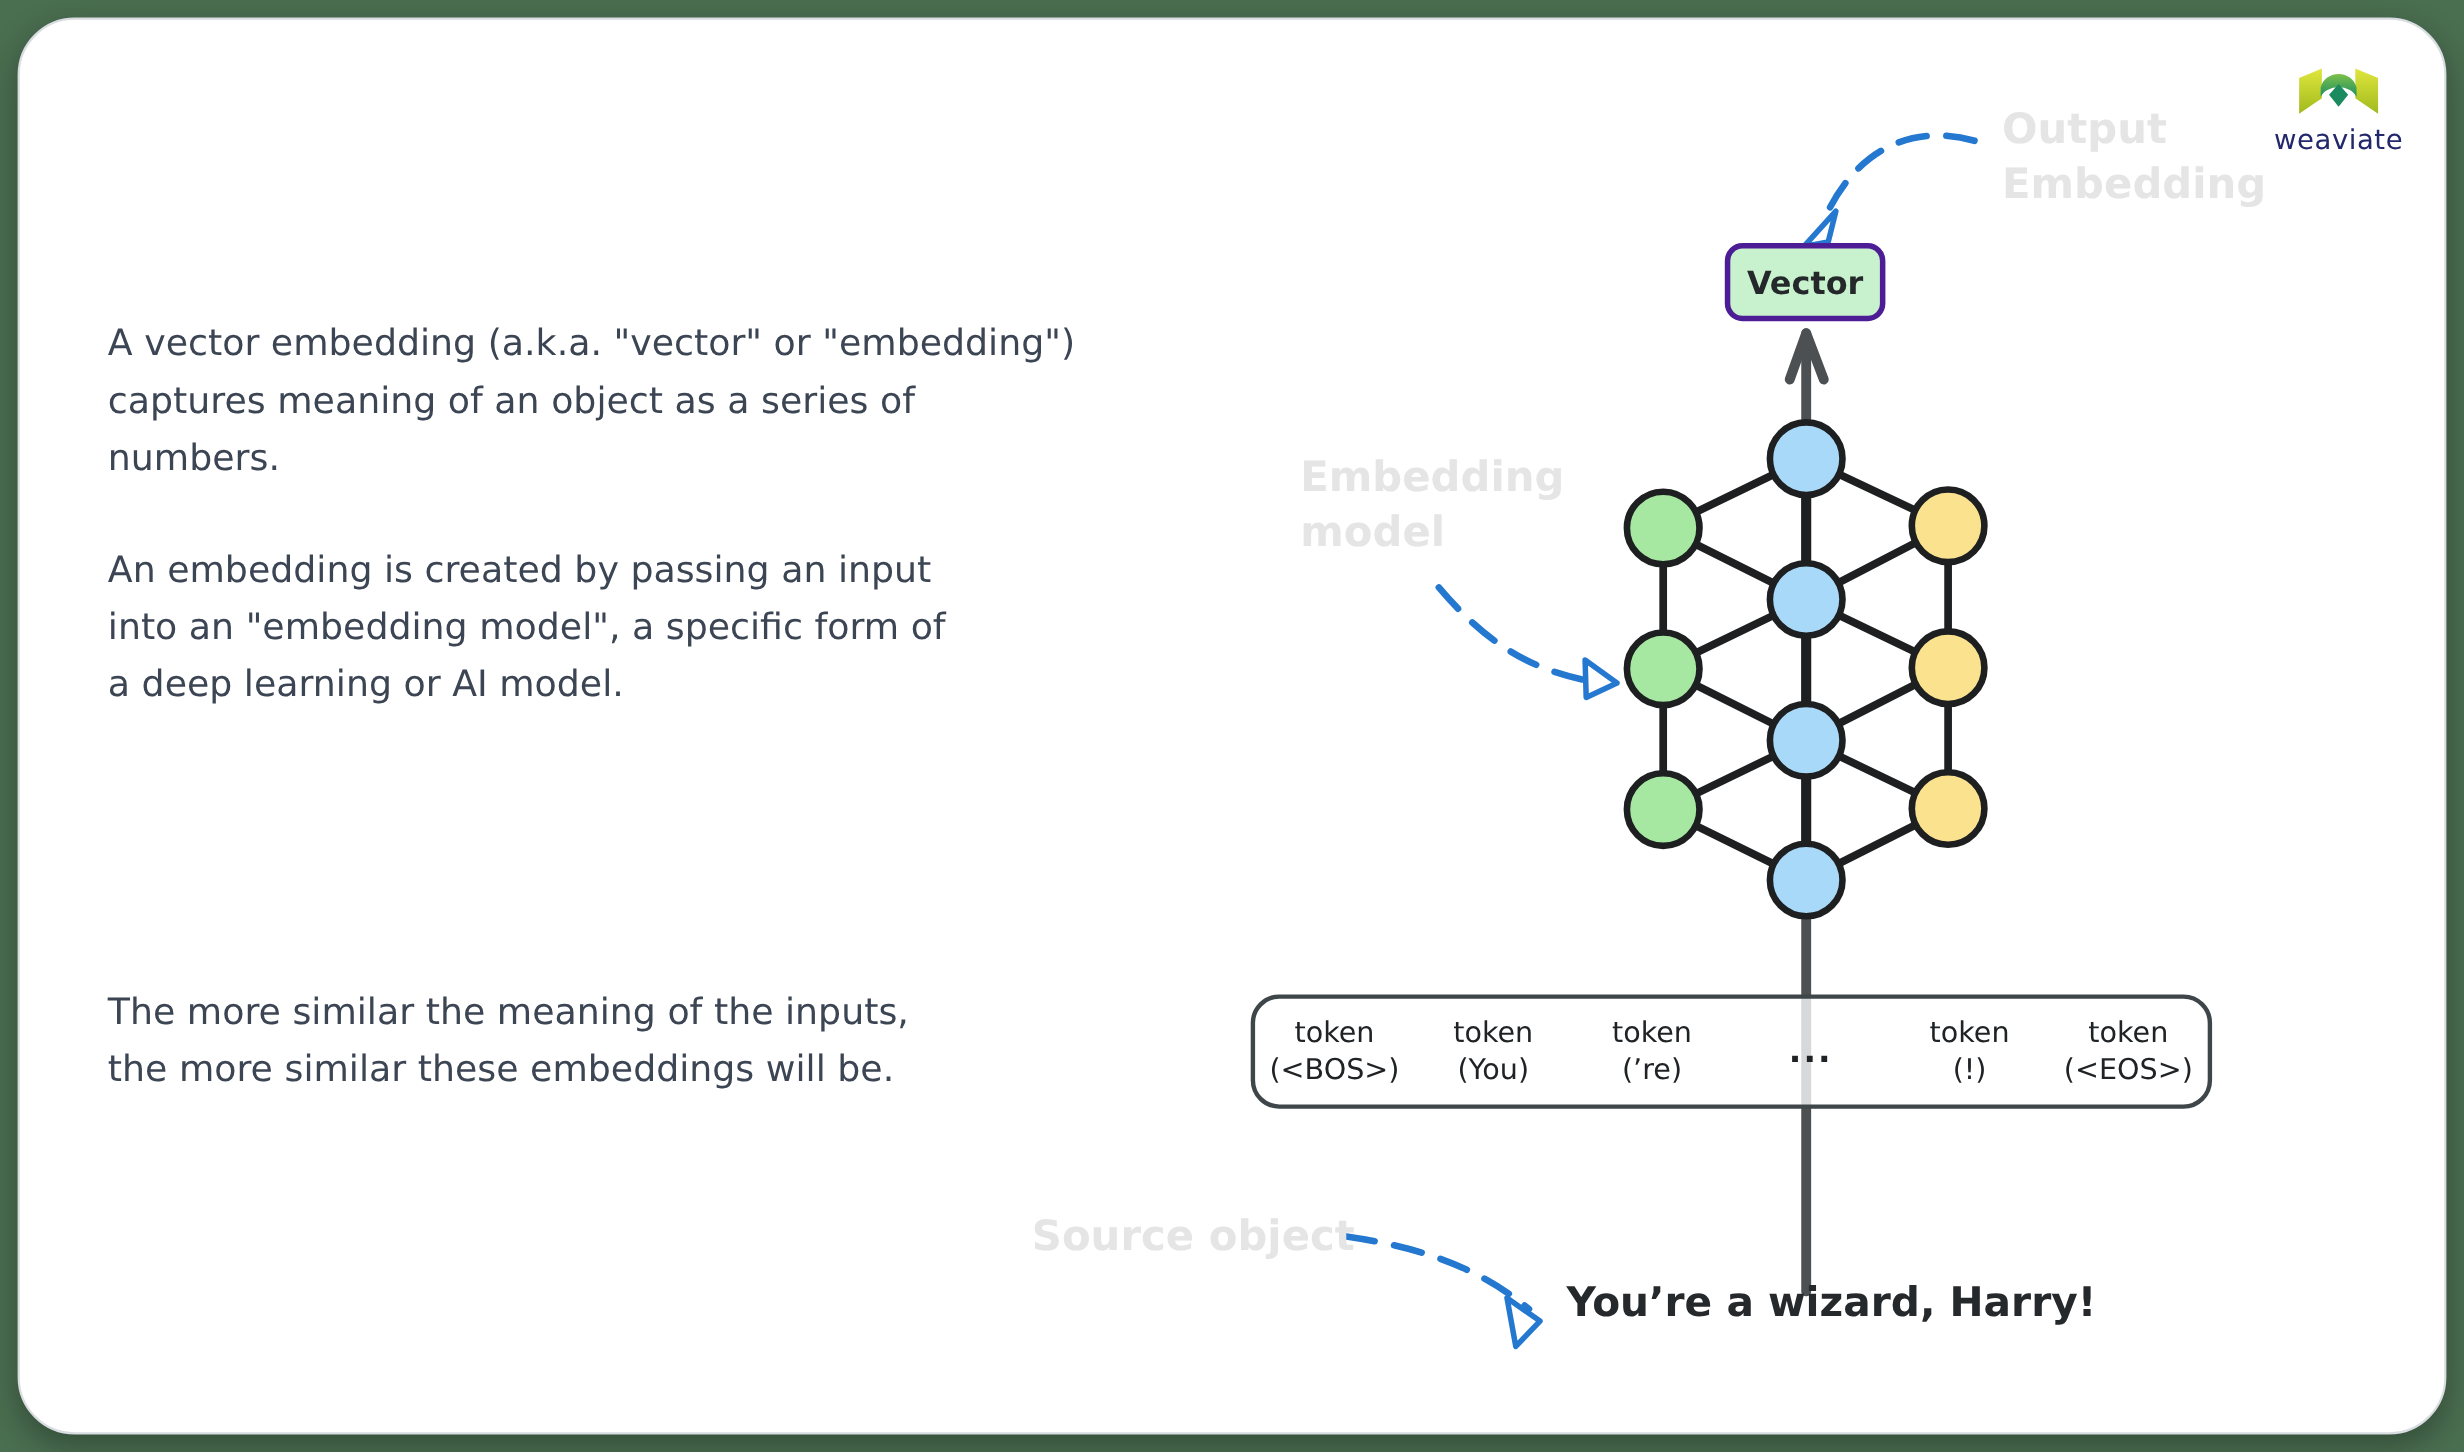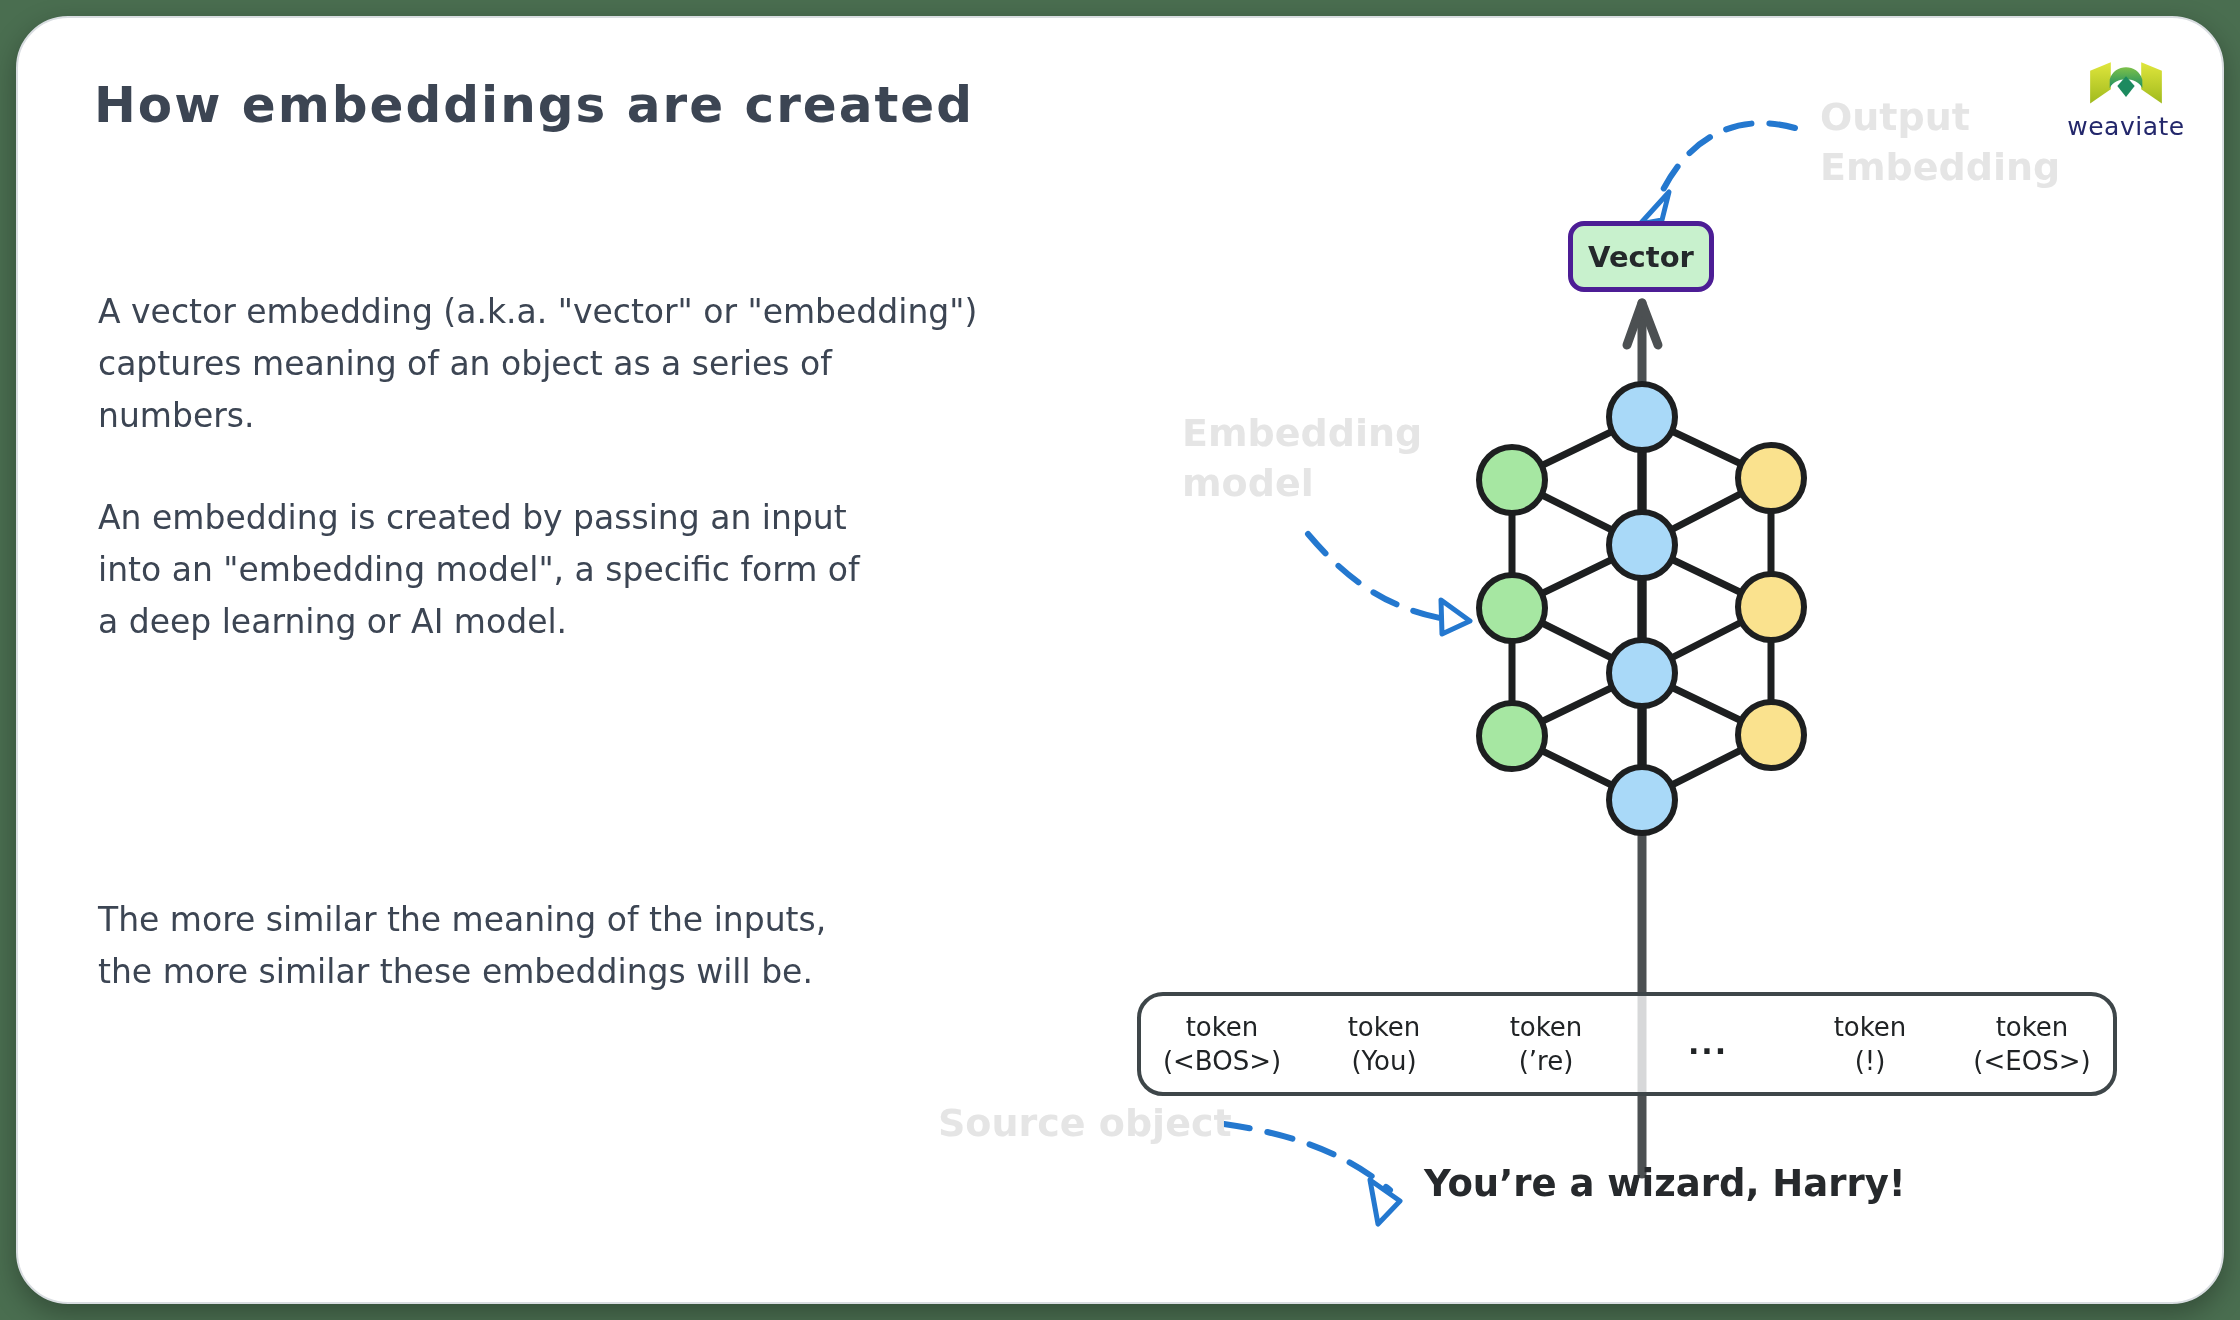--- a/index.html
+++ b/index.html
@@ -24,21 +24,21 @@
   }
   .p1 { top:286px; } .p2 { top:492px; } .p3 { top:692px; } .p4 { top:894px; }
   .diagram-svg { left:0; top:0; width:2240px; height:1320px; pointer-events:none; }
   .vector-box {
     left:1568px; top:221px; width:146px; height:71px;
     background:#c8f1cd; border:5px solid #4c1d95; border-radius:16px;
     display:flex; align-items:center; justify-content:center;
     font-size:29px; font-weight:600; color:#24282b; box-sizing:border-box;
   }
   .token-box {
-    left:1137px; top:992px; width:980px; height:104px;
+    left:1137px; top:904px; width:874px; height:104px;
     background:rgba(255,255,255,.78); border:4px solid #3e4649; border-radius:26px;
     display:grid; grid-template-columns:repeat(6,1fr); align-items:center;
     box-sizing:border-box; color:#202325;
   }
   .token-entry { text-align:center; font-size:26px; line-height:34px; }
   .token-entry span { display:block; }
   .token-ellipsis { font-size:30px; font-weight:600; letter-spacing:2px; }
   .blue-label {
     color:#e5e5e5; font-size:38px; line-height:50px; font-weight:600;
     white-space:pre-line;
@@ -52,21 +52,20 @@
     display:flex; flex-direction:column; align-items:center;
   }
   .logo-text { font-size:25px; font-weight:400; color:#23276b; letter-spacing:.5px; margin-top:2px; }
 </style>
 </head>
 <body>
 
 <div class="page">
   <div class="card"></div>
 
-  <div class="abs title">How embeddings are created</div>
 
   <div class="abs para p1">A vector embedding (a.k.a. "vector" or "embedding")
 captures meaning of an object as a series of
 numbers.</div>
   <div class="abs para p2">An embedding is created by passing an input
 into an "embedding model", a specific form of
 a deep learning or AI model.</div>
   <div class="abs para p4">The more similar the meaning of the inputs,
 the more similar these embeddings will be.</div>
 

